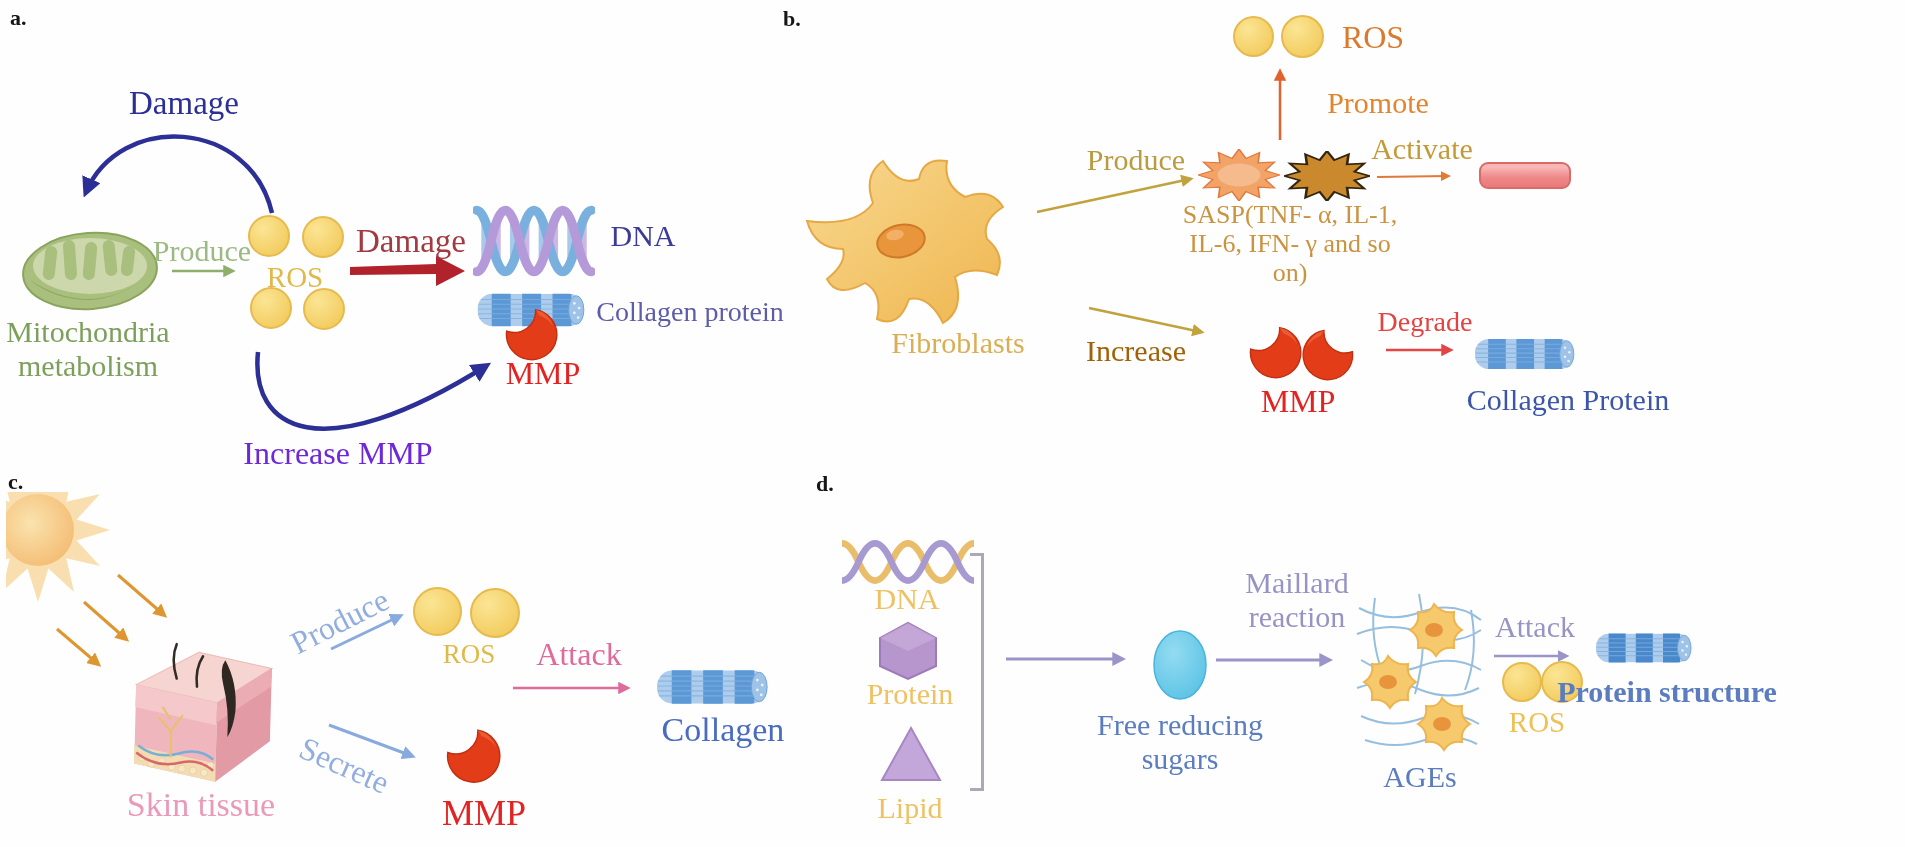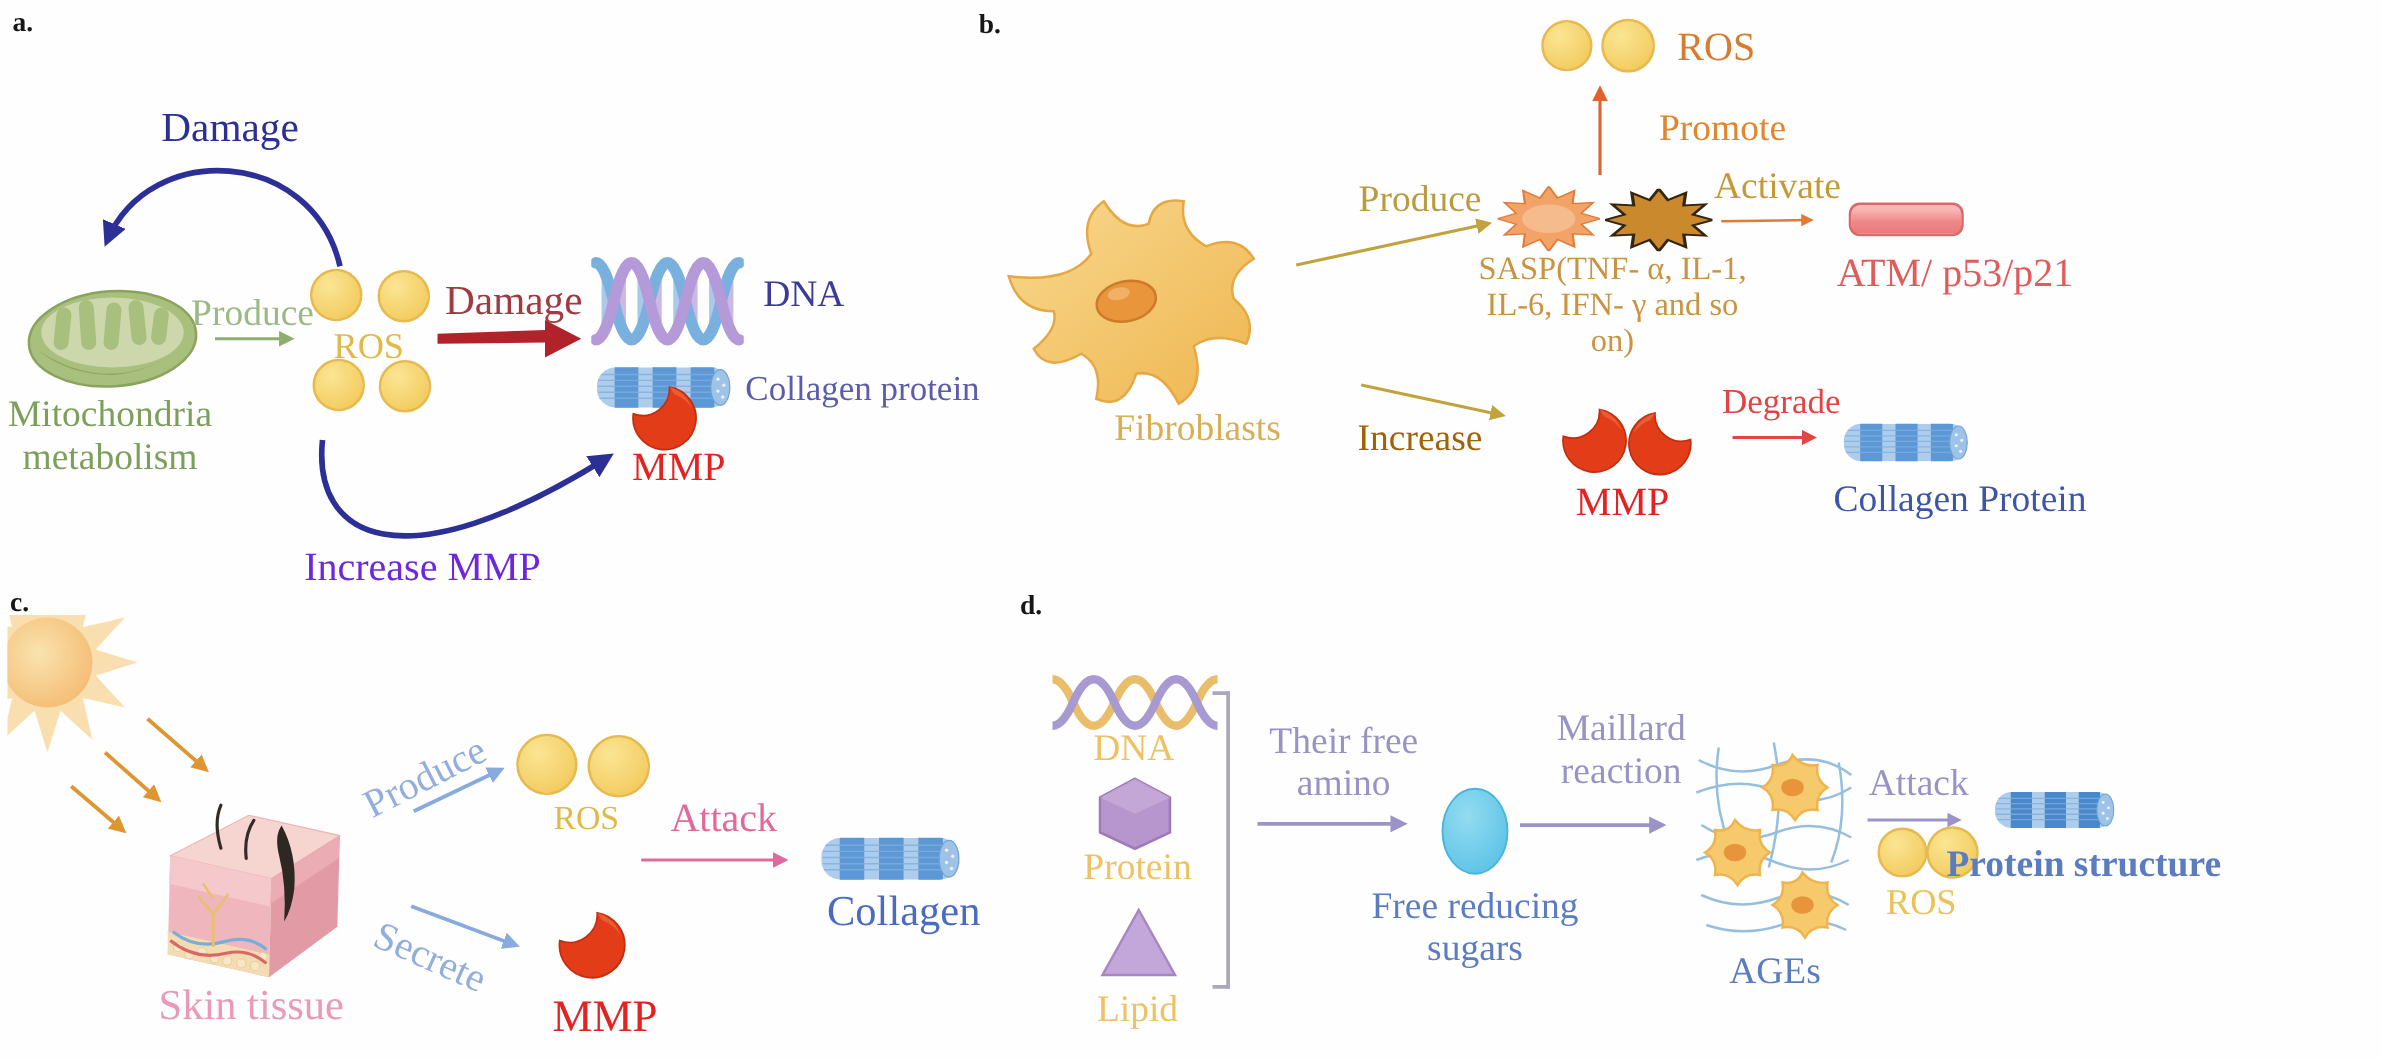--- a/index.html
+++ b/index.html
@@ -382,39 +382,36 @@
   <div class="lbl" style="left:338px;top:436px;font-size:32px;color:#6d28d9;">Increase MMP</div>
 
   <div class="lbl" style="left:958px;top:326px;font-size:30px;color:#d9ae54;">Fibroblasts</div>
   <div class="lbl" style="left:1136px;top:143px;font-size:30px;color:#b99b40;">Produce</div>
   <div class="lbl" style="left:1290px;top:200px;font-size:26px;color:#ca9340;">SASP(TNF- α, IL-1,
 IL-6, IFN- γ and so
 on)</div>
   <div class="lbl" style="left:1345px;top:86px;font-size:30px;color:#e0862f;margin-left:33px;">Promote</div>
   <div class="lbl" style="left:1373px;top:20px;font-size:32px;color:#d97b2e;">ROS</div>
   <div class="lbl" style="left:1422px;top:132px;font-size:30px;color:#c49a38;">Activate</div>
-  <div class="lbl" style="left:1564px;top:201px;font-size:32px;color:#e05c5c;">ATM/ p53/p21</div>
   <div class="lbl" style="left:1136px;top:334px;font-size:30px;color:#a16207;">Increase</div>
   <div class="lbl" style="left:1298px;top:384px;font-size:32px;color:#e32222;">MMP</div>
   <div class="lbl" style="left:1425px;top:306px;font-size:28px;color:#e24444;">Degrade</div>
   <div class="lbl" style="left:1568px;top:383px;font-size:30px;color:#3d55a8;">Collagen Protein</div>
 
   <div class="lbl" style="left:201px;top:786px;font-size:34px;color:#ea9ab8;">Skin tissue</div>
   <div class="lbl" style="left:340px;top:604px;font-size:32px;color:#92aede;transform:translateX(-50%) rotate(-27deg);">Produce</div>
   <div class="lbl" style="left:469px;top:639px;font-size:27px;color:#dfba49;">ROS</div>
   <div class="lbl" style="left:579px;top:637px;font-size:32px;color:#e06a9a;">Attack</div>
   <div class="lbl" style="left:723px;top:711px;font-size:34px;color:#4a6cc0;">Collagen</div>
   <div class="lbl" style="left:344px;top:748px;font-size:32px;color:#92aede;transform:translateX(-50%) rotate(24deg);">Secrete</div>
   <div class="lbl" style="left:484px;top:793px;font-size:36px;color:#e32222;">MMP</div>
 
   <div class="lbl" style="left:907px;top:582px;font-size:30px;color:#eec264;">DNA</div>
   <div class="lbl" style="left:910px;top:677px;font-size:30px;color:#eec264;">Protein</div>
   <div class="lbl" style="left:910px;top:791px;font-size:30px;color:#eec264;">Lipid</div>
-  <div class="lbl" style="left:1075px;top:576px;font-size:30px;color:#9793c5;">Their free
-amino</div>
   <div class="lbl" style="left:1180px;top:708px;font-size:30px;color:#5b7dc0;">Free reducing
 sugars</div>
   <div class="lbl" style="left:1297px;top:566px;font-size:30px;color:#9793c5;">Maillard
 reaction</div>
   <div class="lbl" style="left:1420px;top:760px;font-size:30px;color:#5b7dc0;">AGEs</div>
   <div class="lbl" style="left:1535px;top:610px;font-size:30px;color:#9793c5;">Attack</div>
   <div class="lbl" style="left:1537px;top:706px;font-size:29px;color:#ecc257;">ROS</div>
   <div class="lbl" style="left:1667px;top:675px;font-size:30px;color:#5b7dc0;font-weight:bold;">Protein structure</div>
 
 </div>

